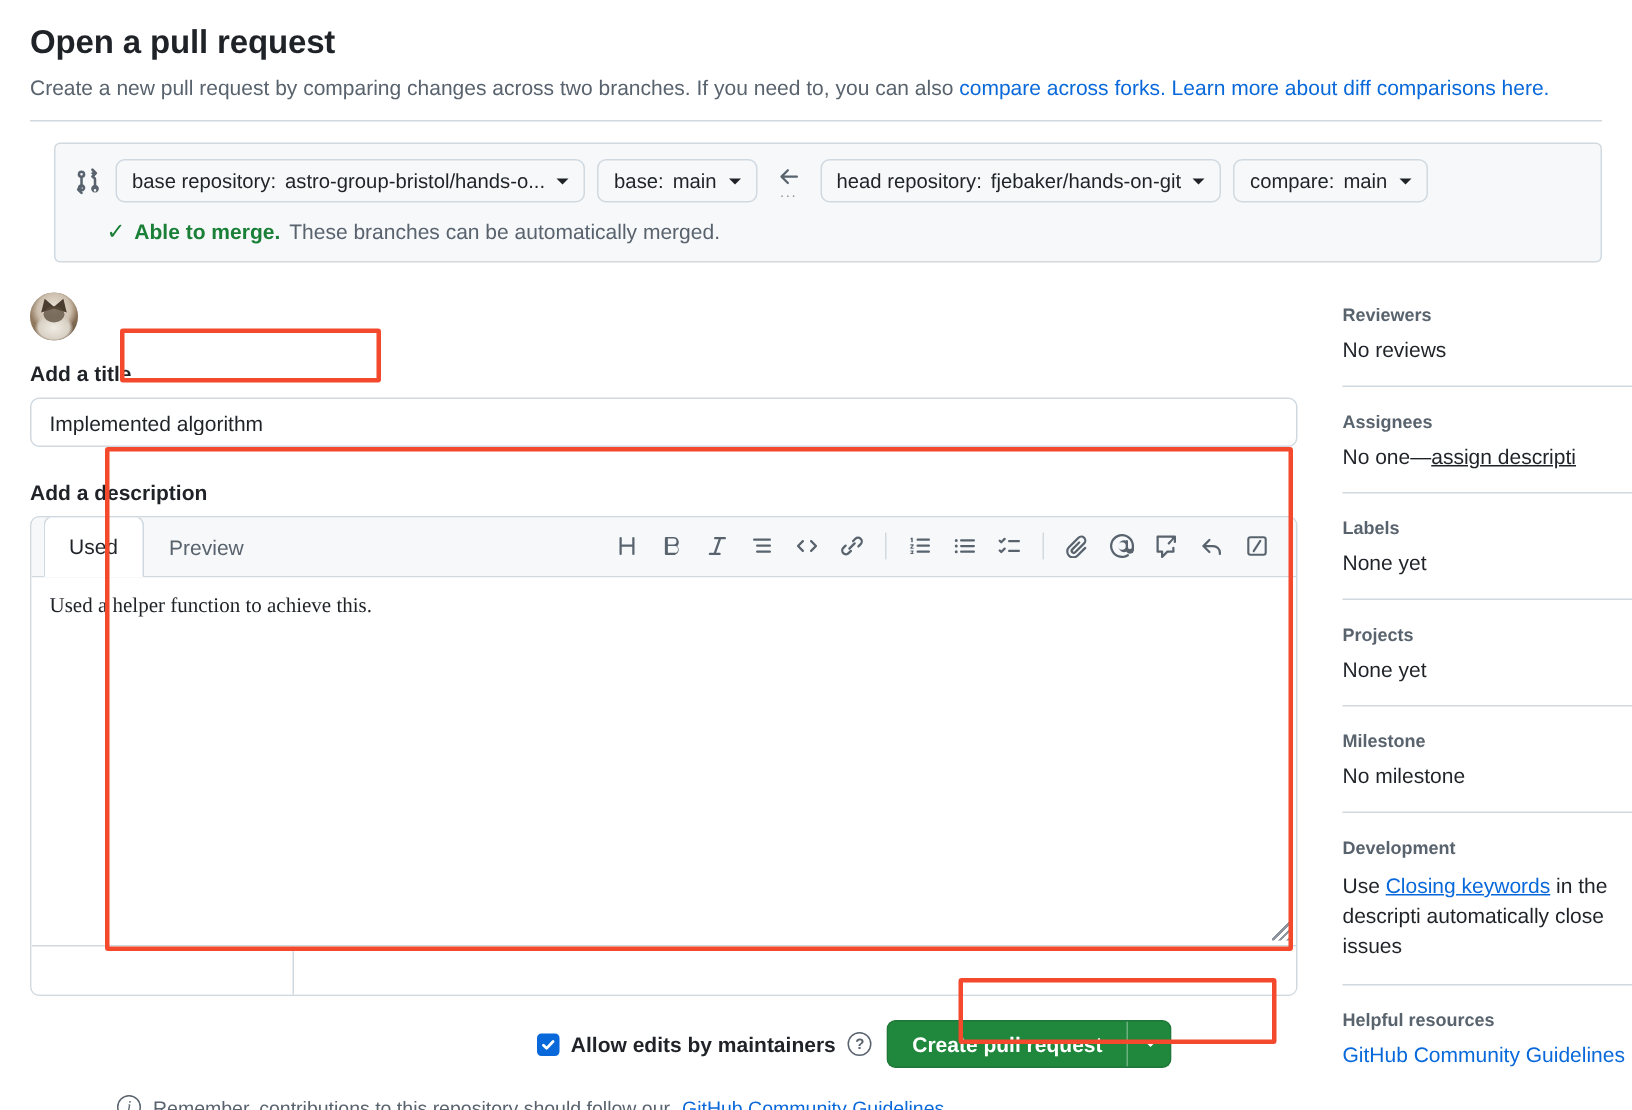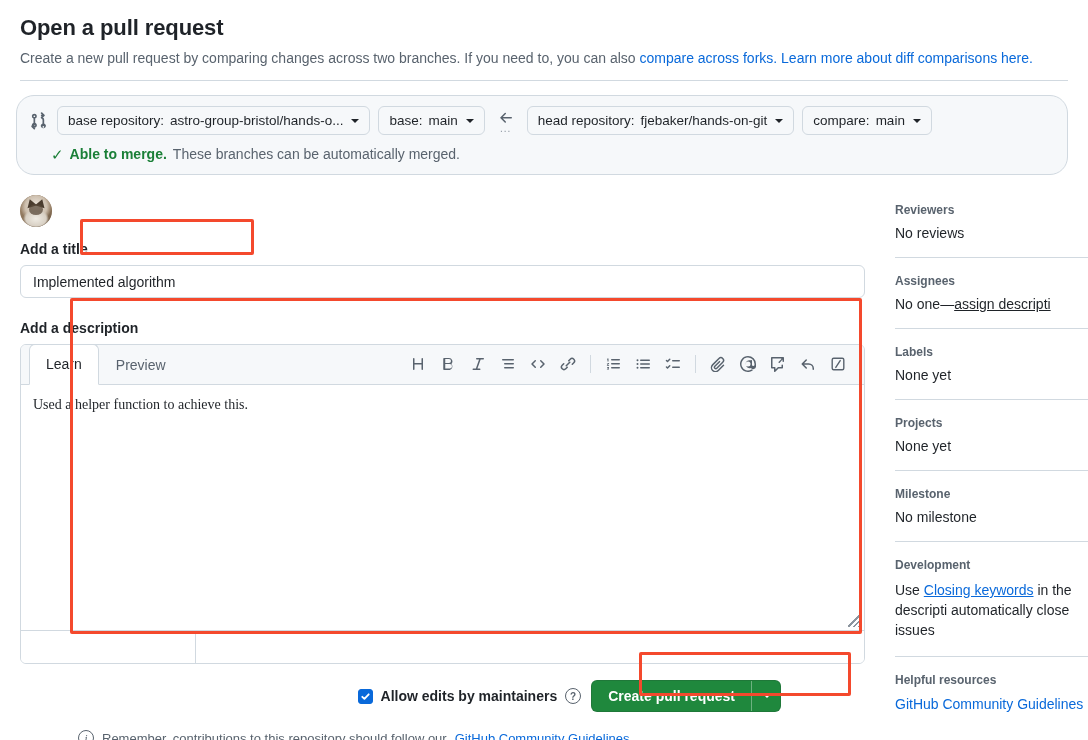--- a/index.html
+++ b/index.html
@@ -27,23 +27,23 @@
     margin: 6px 0 0 0;
     font-size: 14px;
     line-height: 20px;
     color: #59636e;
   }
   a { color: #0969da; text-decoration: none; }
   .rule { border: 0; border-top: 1px solid #d1d9e0; margin: 12px 20px 0 20px; }
 
   
   .compare-wrap {
-    margin: 14px 20px 0 16px;
+    margin: 14px 20px 0 36px;
     border: 1px solid #d1d9e0;
-    border-radius: 18px;
+    border-radius: 4px;
     background: #f6f8fa;
     padding: 10px 12px 12px 12px;
   }
   .compare-row { display: flex; align-items: center; gap: 8px; }
   .gitcmp-icon { width: 18px; height: 18px; flex: none; color: #59636e; margin-right: 2px; }
   .btn-sel {
     display: inline-flex; align-items: center; gap: 6px;
     background: #f6f8fa;
     border: 1px solid #d1d9e0;
     border-radius: 6px;
@@ -354,21 +354,21 @@
 
         <div class="field-block">
           <div class="field-label">Add a title</div>
           <input class="title-input" type="text" value="Implemented algorithm" style="">
 
           <div class="field-label desc-label">Add a description</div>
 
           <div class="comment-box">
             <div class="cb-head">
               <div class="tabs">
-                <div class="tab active">Learn</div>
+                <div class="tab active">Used</div>
                 <div class="tab">Preview</div>
               </div>
               <div class="tools">
                 <div class="tool">
                   <svg width="16" height="16" viewBox="0 0 16 16" fill="currentColor">
                       <path d="M3.75 2a.75.75 0 0 1 .75.75V7h7V2.75a.75.75 0 0 1 1.5 0v10.5a.75.75 0 0 1-1.5 0V8.5h-7v4.75a.75.75 0 0 1-1.5 0V2.75A.75.75 0 0 1 3.75 2Z"></path>
                     </svg>
                 </div>
                 <div class="tool">
                   <svg width="16" height="16" viewBox="0 0 16 16" fill="currentColor">

